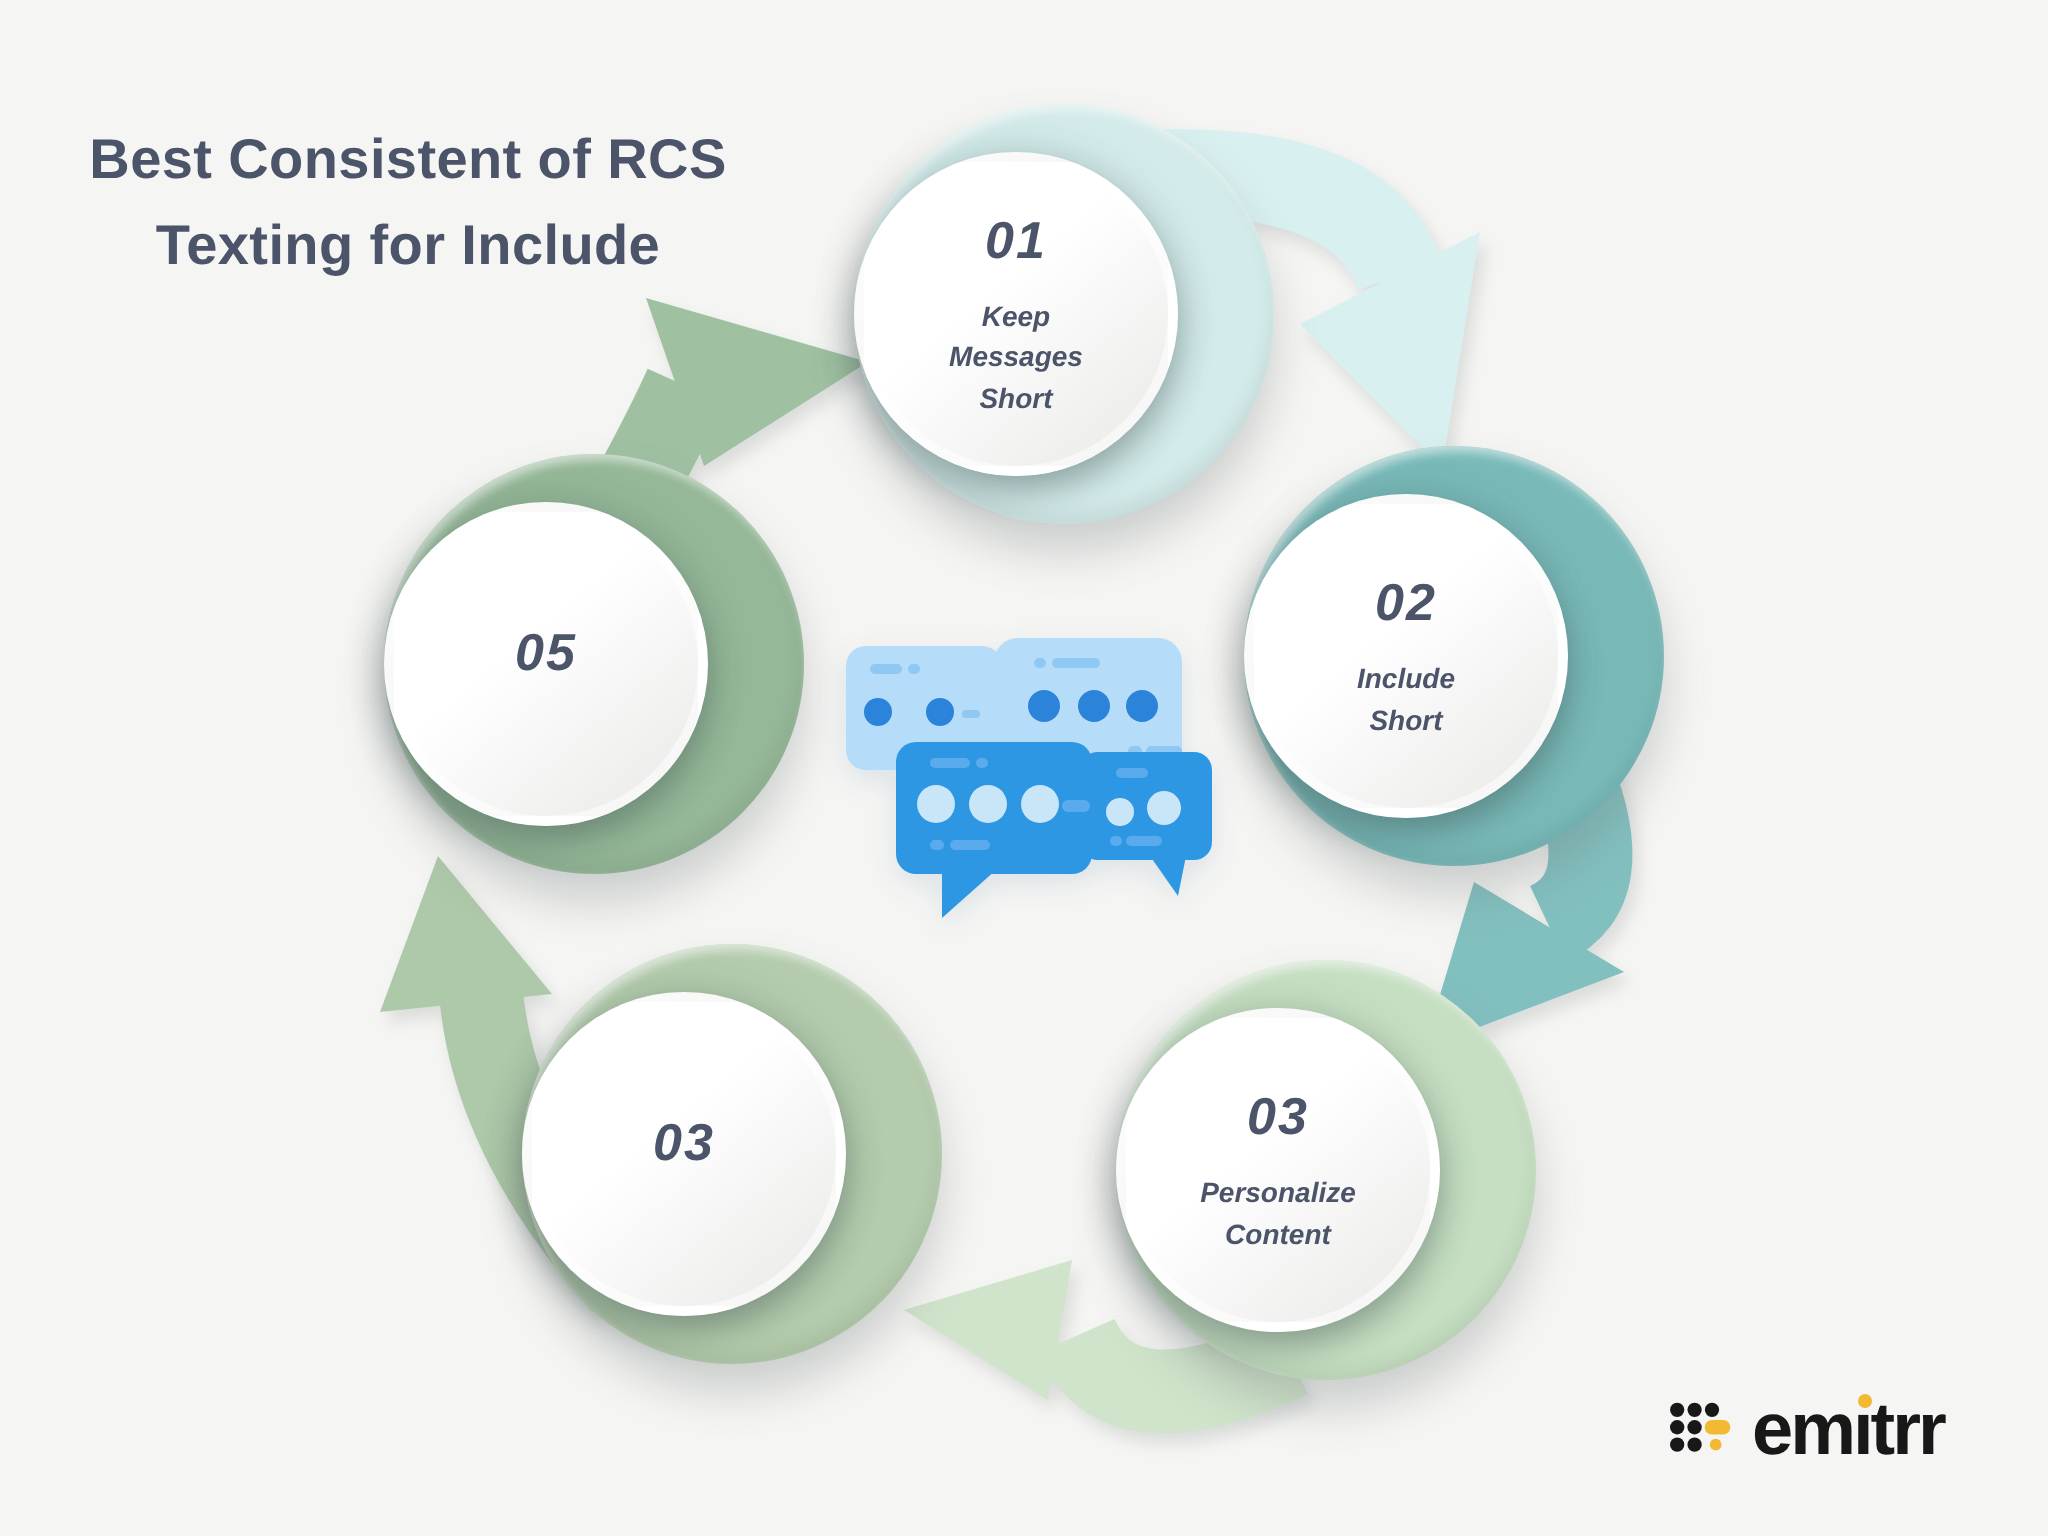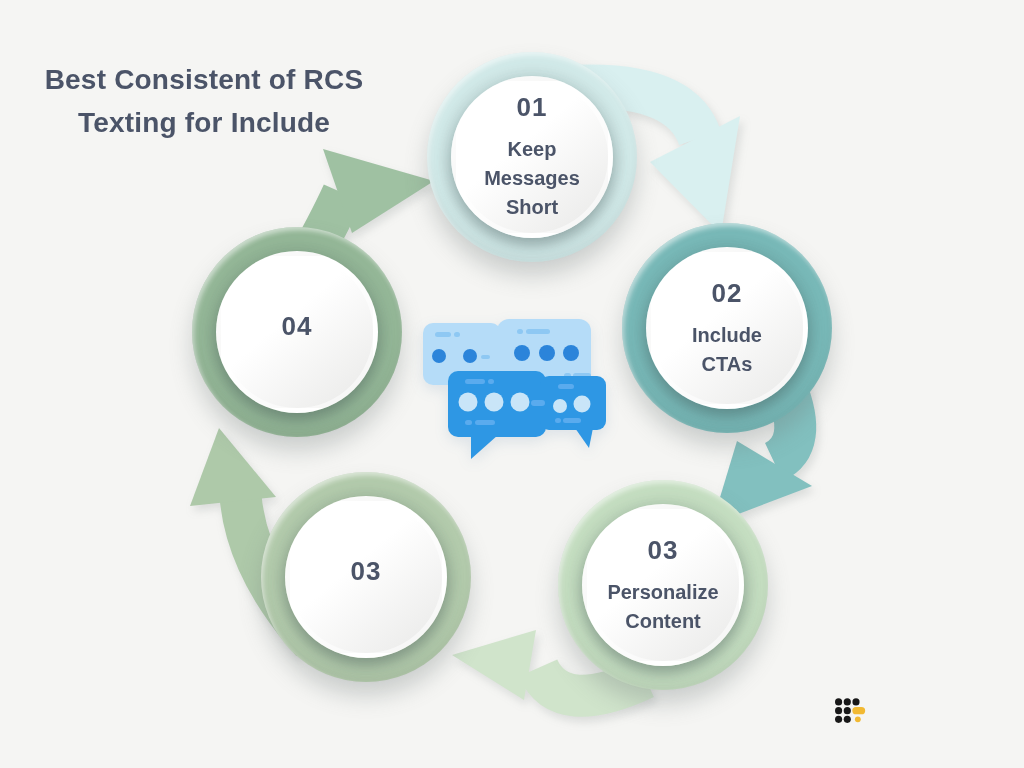--- a/index.html
+++ b/index.html
@@ -15,33 +15,34 @@
   }
   
   .arrows{
     position:absolute;left:0;top:0;width:1024px;height:768px;z-index:1;
     filter:drop-shadow(3px 5px 4px rgba(100,110,110,.18));
   }
   
   .circle{position:absolute;width:210px;height:210px;z-index:2;}
   .ring{
     width:210px;height:210px;border-radius:50%;
-    display:flex;align-items:center;justify-content:center;
+    display:flex;align-items:center;
     box-shadow:0 14px 22px rgba(110,120,120,.30), inset 2px 3px 5px rgba(255,255,255,.55), inset 0 -5px 10px rgba(0,0,0,.08);
+    font-style:italic;
   }
   .inner{
     width:162px;height:162px;border-radius:50%;box-sizing:border-box;
     border:5px solid rgba(255,255,255,.55);
     background:linear-gradient(140deg,#ffffff 42%,#ededec 88%,#e6e6e5 100%);
     box-shadow:0 8px 16px rgba(60,78,78,.38), 0 0 22px rgba(60,78,78,.16);
     display:flex;flex-direction:column;align-items:center;justify-content:center;
     text-align:center;
   }
   .num{font-size:26px;font-weight:700;letter-spacing:1px;margin-bottom:12px;}
-  .label{font-size:20px;font-weight:700;line-height:1.45;white-space:pre-line;}
+  .label{font-size:14px;font-weight:700;line-height:1.45;white-space:pre-line;}
   .c1{left:427px;top:52px;}
   .c2{left:622px;top:223px;}
   .c3{left:558px;top:480px;}
   .c4{left:261px;top:472px;}
   .c5{left:192px;top:227px;}
   
   .chat{
     position:absolute;left:421px;top:317px;width:185px;height:145px;z-index:2;
     filter:drop-shadow(0 5px 7px rgba(50,100,150,.12));
   }
@@ -94,21 +95,21 @@
 Short</div>
       </div>
     </div>
   </div>
 
   <div class="circle c2">
     <div class="ring" style="background-color: rgb(121, 186, 185);">
       <div class="inner">
         <div class="num">02</div>
         <div class="label">Include
-CTAs</div>
+Short</div>
       </div>
     </div>
   </div>
 
   <div class="circle c3">
     <div class="ring" style="background-color: rgb(198, 223, 194);">
       <div class="inner">
         <div class="num">03</div>
         <div class="label">Personalize
 Content</div>
@@ -120,21 +121,21 @@
     <div class="ring" style="background-color: rgb(180, 204, 173);">
       <div class="inner">
         <div class="num">03</div>
       </div>
     </div>
   </div>
 
   <div class="circle c5">
     <div class="ring" style="background-color: rgb(149, 184, 152);">
       <div class="inner">
-        <div class="num">04</div>
+        <div class="num">05</div>
       </div>
     </div>
   </div>
 
   <svg class="chat" viewBox="0 0 185 145">
     <g fill="#b5dcf8">
       <rect x="2" y="6" width="78" height="62" rx="10"></rect>
       <rect x="76" y="2" width="94" height="68" rx="12"></rect>
     </g>
     <g fill="#8ec8f3">
@@ -187,15 +188,18 @@
         <circle cx="5" cy="15.5" r="3.9"></circle>
           <circle cx="14.5" cy="15.5" r="3.9"></circle>
         <circle cx="5" cy="25" r="3.9"></circle>
           <circle cx="14.5" cy="25" r="3.9"></circle>
       </g>
       <g fill="#f2b932">
         <rect x="20" y="11.5" width="14" height="8" rx="4"></rect>
         <circle cx="26" cy="25" r="3.2"></circle>
       </g>
     </svg>
+    <div class="word" style="color: rgb(24, 24, 24);">
+      <span>em</span><span class="iw"><span class="idot" style="background-color: rgb(242, 185, 50);"></span><span>ı</span></span><span>trr</span>
+    </div>
   </div>
 
 </div>
 
 </body></html>

